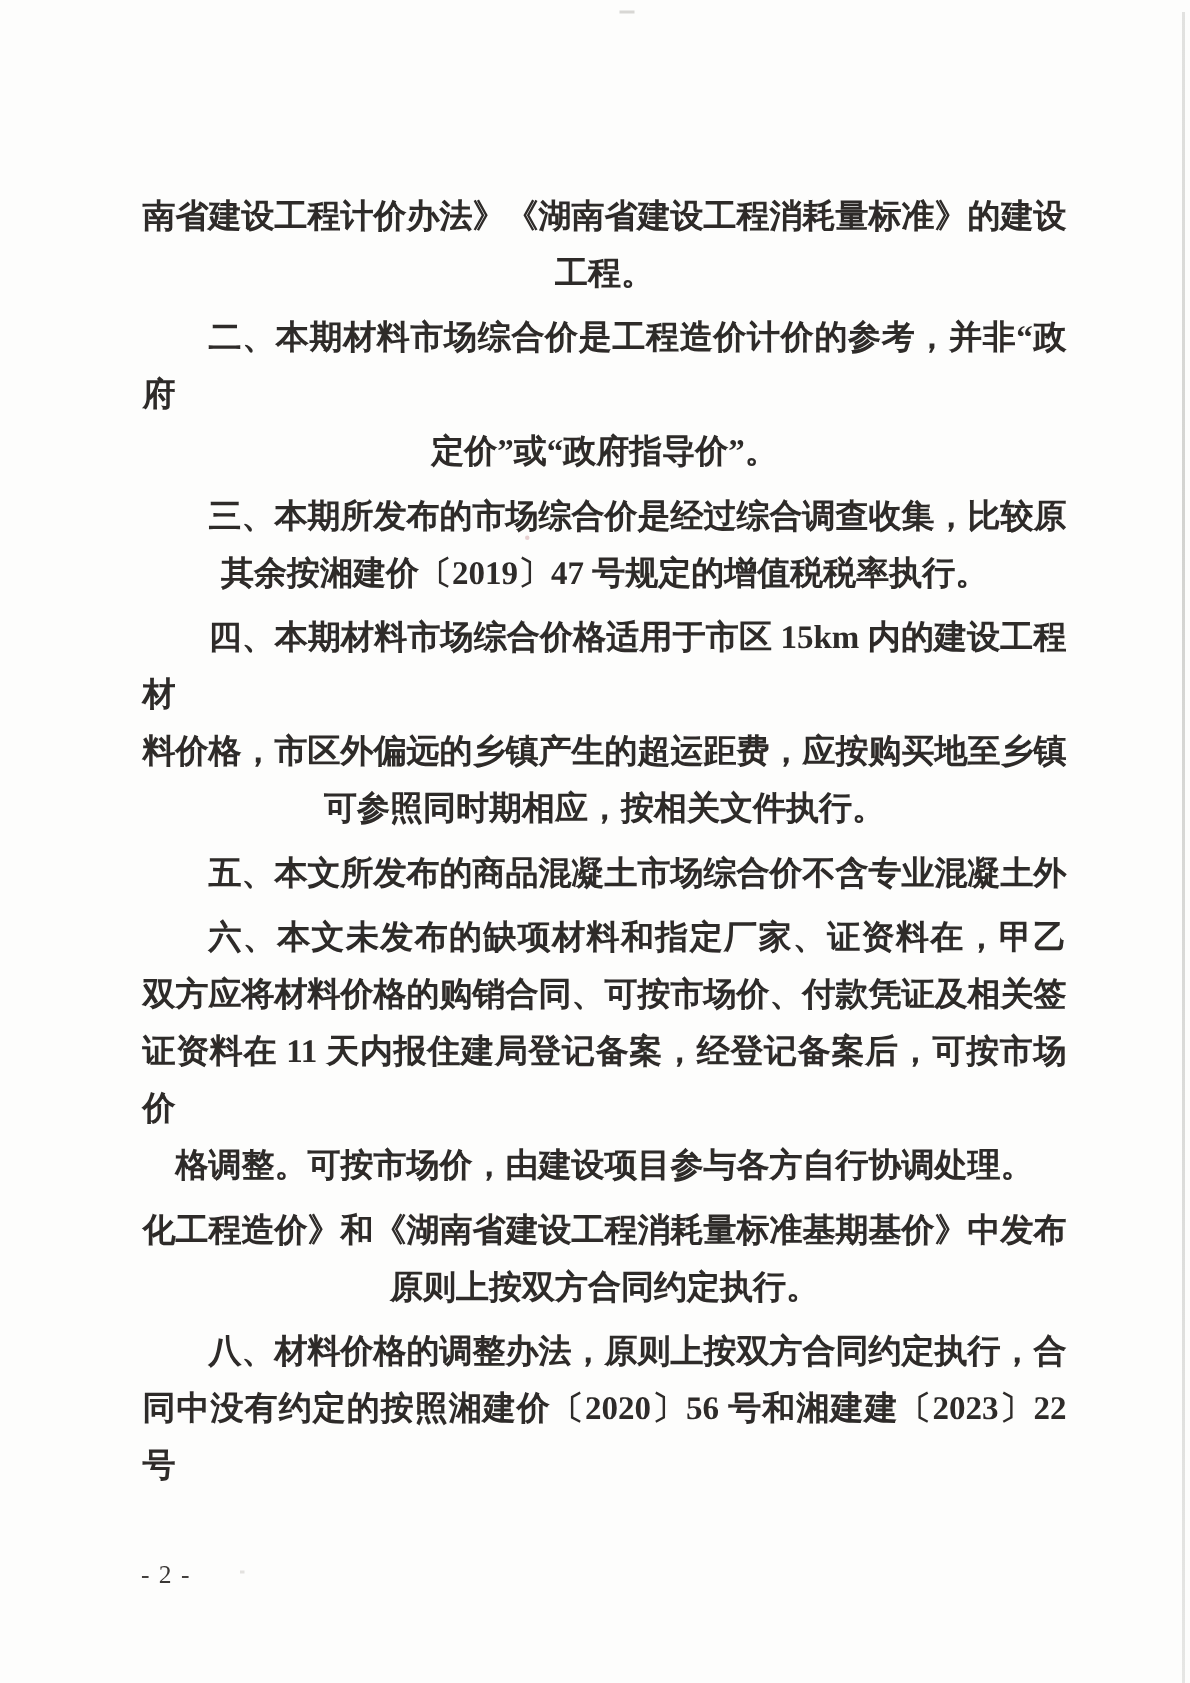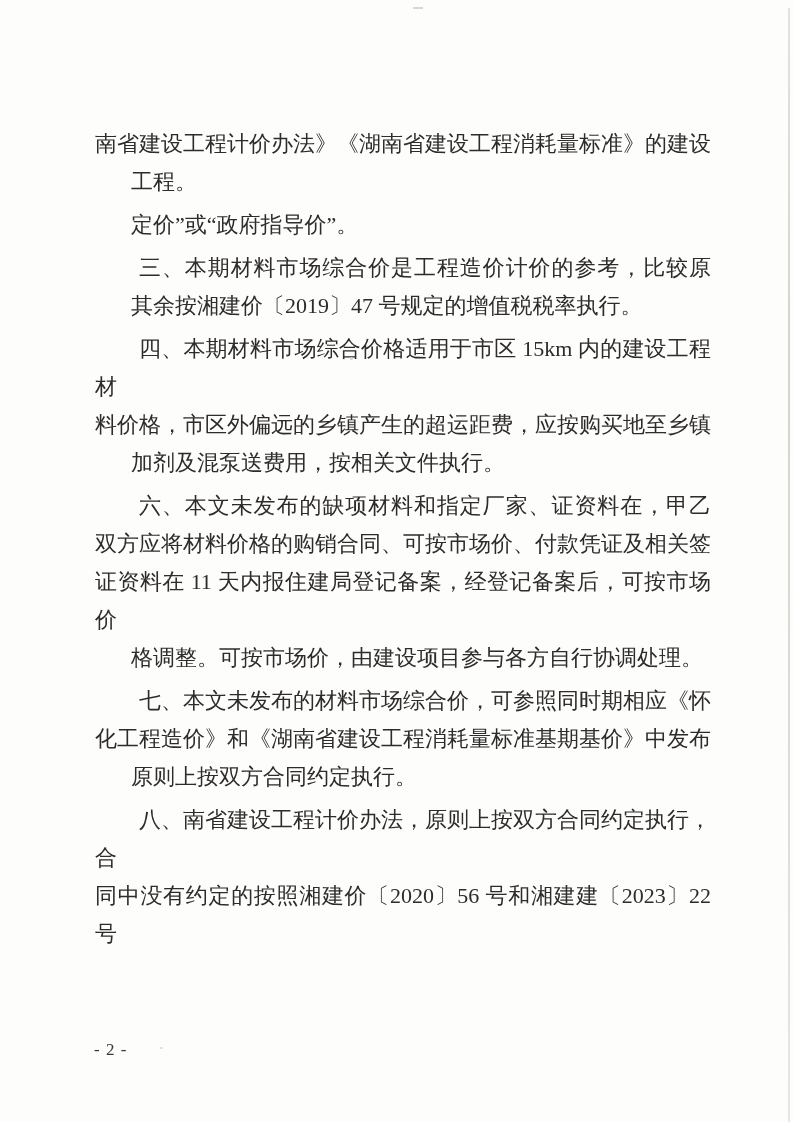--- a/index.html
+++ b/index.html
@@ -27,30 +27,30 @@
     font-size: 22px;
     line-height: 38px;
     color: #2e2b29;
     letter-spacing: 0;
   }
   .para {
     margin: 0 0 5px 0;
   }
   .line {
     white-space: nowrap;
+    font-weight: bold;
   }
   .line.fill {
     white-space: normal;
     text-align: justify;
     text-align-last: justify;
     text-justify: inter-character;
   }
   .line.last {
-    text-align: left;
-    margin-left: 36px;
+    text-align: center;
   }
   .line.indent {
     text-indent: 2em;
   }
   .page-number {
     position: absolute;
     left: 94px;
     top: 1040px;
     font-size: 17px;
     color: #3a3735;
@@ -77,46 +77,47 @@
 <body>
 
 <div class="sheet">
 
   <div class="doc-body">
       <div class="para">
         <div class="line fill">南省建设工程计价办法》《湖南省建设工程消耗量标准》的建设</div>
         <div class="line last">工程。</div>
       </div>
       <div class="para">
+        <div class="line fill indent">二、本期材料市场综合价是工程造价计价的参考，并非“政府</div>
         <div class="line last">定价”或“政府指导价”。</div>
       </div>
       <div class="para">
-        <div class="line fill indent">三、本期材料市场综合价是工程造价计价的参考，比较原</div>
+        <div class="line fill indent">三、本期所发布的市场综合价是经过综合调查收集，比较原</div>
         <div class="line last">其余按湘建价〔2019〕47 号规定的增值税税率执行。</div>
       </div>
       <div class="para">
         <div class="line fill indent">四、本期材料市场综合价格适用于市区 15km 内的建设工程材</div>
         <div class="line fill">料价格，市区外偏远的乡镇产生的超运距费，应按购买地至乡镇</div>
-        <div class="line last">加剂及混泵送费用，按相关文件执行。</div>
+        <div class="line last">可参照同时期相应，按相关文件执行。</div>
       </div>
       <div class="para">
+        <div class="line fill indent">五、本文所发布的商品混凝土市场综合价不含专业混凝土外</div>
       </div>
       <div class="para">
         <div class="line fill indent">六、本文未发布的缺项材料和指定厂家、证资料在，甲乙</div>
         <div class="line fill">双方应将材料价格的购销合同、可按市场价、付款凭证及相关签</div>
         <div class="line fill">证资料在 11 天内报住建局登记备案，经登记备案后，可按市场价</div>
         <div class="line last">格调整。可按市场价，由建设项目参与各方自行协调处理。</div>
       </div>
       <div class="para">
-        <div class="line fill indent">七、本文未发布的材料市场综合价，可参照同时期相应《怀</div>
         <div class="line fill">化工程造价》和《湖南省建设工程消耗量标准基期基价》中发布</div>
         <div class="line last">原则上按双方合同约定执行。</div>
       </div>
       <div class="para">
-        <div class="line fill indent">八、南省建设工程计价办法，原则上按双方合同约定执行，合</div>
+        <div class="line fill indent">八、材料价格的调整办法，原则上按双方合同约定执行，合</div>
         <div class="line fill">同中没有约定的按照湘建价〔2020〕56 号和湘建建〔2023〕22 号</div>
       </div>
     </div>
 
   <div class="page-number">- 2 -</div>
 
   <div class="scan-edge-line"></div>
   <div class="speckle s1"></div>
   <div class="speckle s2"></div>
   <div class="speckle s3"></div>

